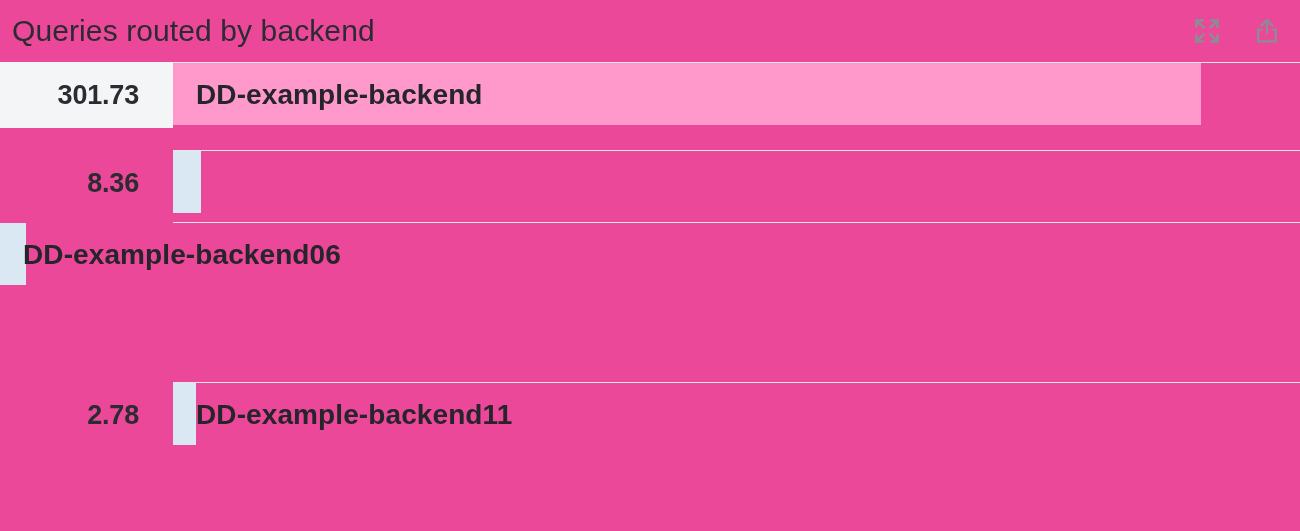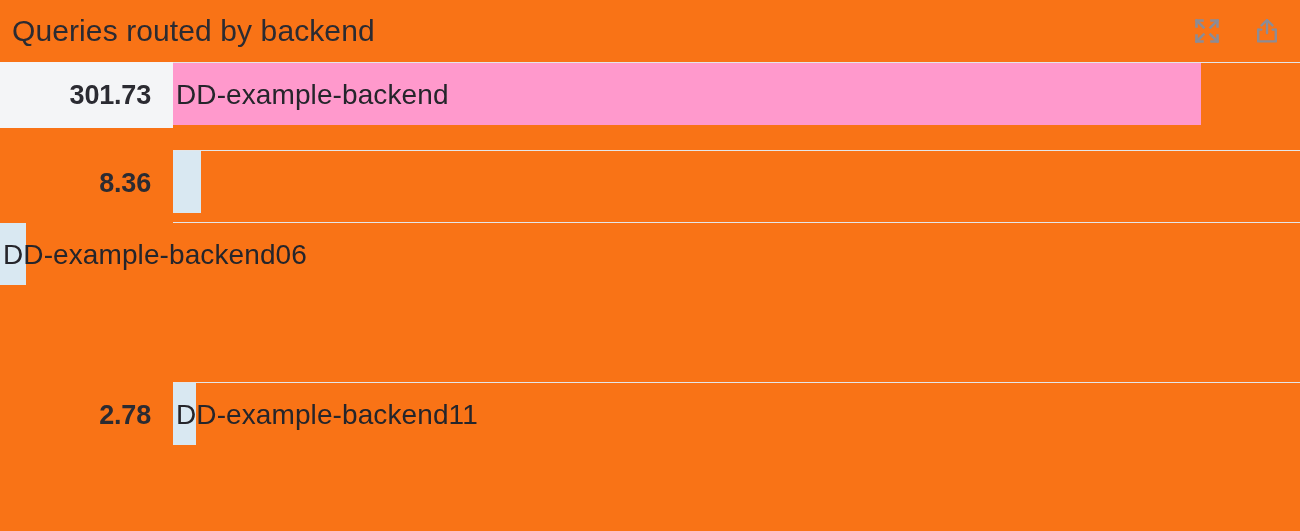--- a/index.html
+++ b/index.html
@@ -9,21 +9,21 @@
     background: #ffffff;
   }
   body {
     font-family: "Liberation Sans", "DejaVu Sans", sans-serif;
     -webkit-font-smoothing: antialiased;
   }
   .widget {
     position: relative;
     width: 1300px;
     height: 531px;
-    background: #f97316;
+    background: #ec4899;
     overflow: hidden;
     box-sizing: border-box;
     text-align: right;
   }
 
   
   .widget-header {
     position: absolute;
     left: 0;
     top: 0;
@@ -85,21 +85,21 @@
     height: 1px;
     background: #e4e6e8;
   }
   .value-cell {
     width: 173px;
     min-width: 173px;
     box-sizing: border-box;
     display: flex;
     align-items: center;
     justify-content: flex-end;
-    padding-right: 22px;
+    padding-right: 34px;
     font-size: 27px;
     font-weight: 700;
     color: #2b2b32;
     letter-spacing: -0.2px;
   }
   .value-cell.highlighted {
     background: #f4f5f7;
   }
   .bar-area {
     position: relative;
@@ -111,25 +111,26 @@
     position: absolute;
     left: 0;
     top: 1px;
     bottom: 3px;
     border-radius: 0;
   }
   .bar-label {
     position: relative;
     z-index: 2;
     font-size: 28px;
-    font-weight: 400;
+    font-weight: 700;
     color: #25252b;
     padding-left: 3px;
     white-space: nowrap;
     letter-spacing: 0.1px;
+    margin-left: 20px;
   }
 </style>
 </head>
 <body>
 
 <div class="widget">
 
   <div class="widget-header">
     <div class="widget-title">Queries routed by backend</div>
 

